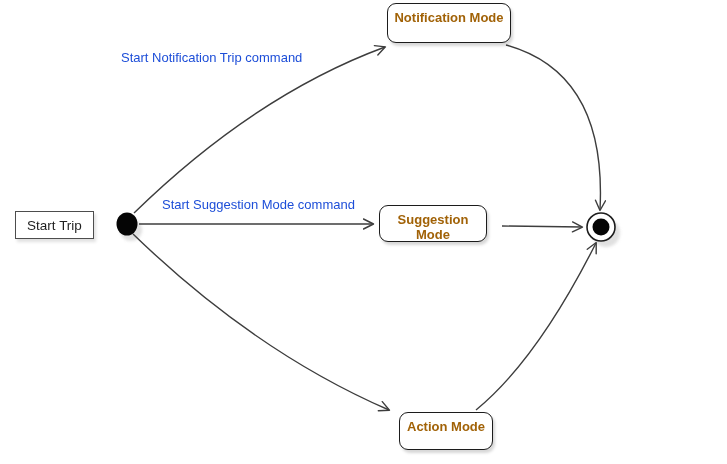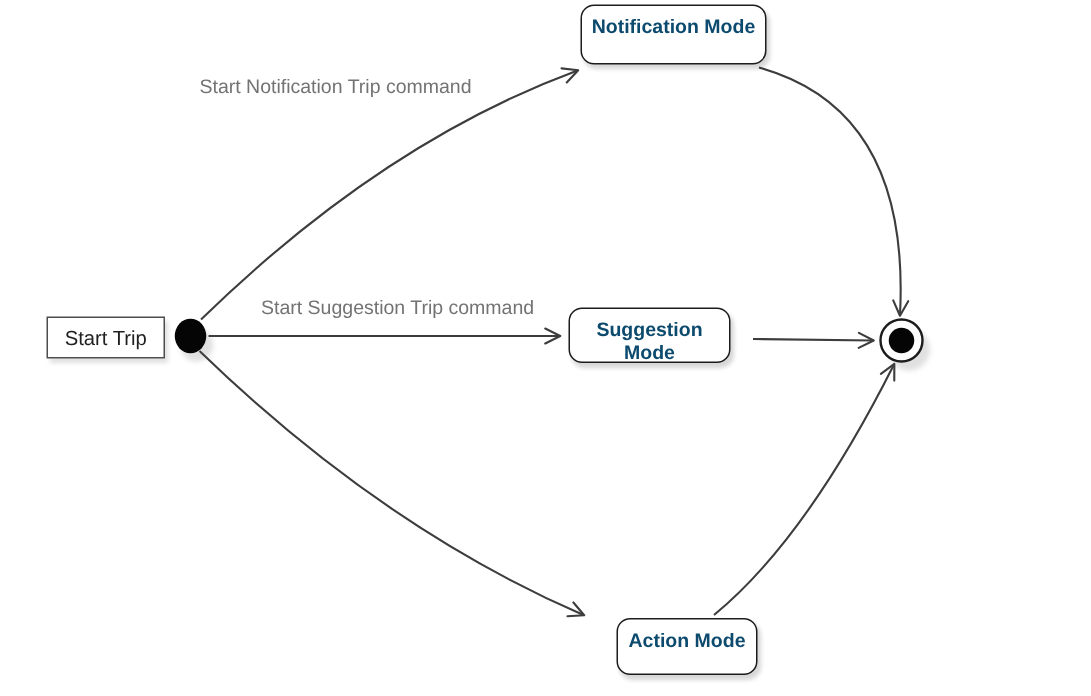--- a/index.html
+++ b/index.html
@@ -16,48 +16,46 @@
     position: absolute;
     display: flex;
     align-items: center;
     justify-content: center;
     background: #ffffff;
     border: 1.6px solid #4d4d4d;
     box-sizing: border-box;
     font-size: 13.5px;
     color: #1f1f1f;
     box-shadow: 2px 3px 3px rgba(0,0,0,0.12);
-    margin-left: 16px;
   }
   .state {
     position: absolute;
     background: #ffffff;
     border: 1.7px solid #1c1c1c;
     border-radius: 9px;
     box-sizing: border-box;
     font-size: 13px;
     font-weight: bold;
-    color: #0c4a6e;
+    color: #a16207;
     text-align: center;
     padding-top: 6px;
     box-shadow: 2px 3px 3px rgba(0,0,0,0.16);
   }
   .edge-label {
     position: absolute;
     font-size: 13px;
-    color: #737373;
+    color: #1d4ed8;
     white-space: nowrap;
-    margin-left: 12px;
   }
   
   #start-trip   { left: 15px;  top: 211px; width: 79px;  height: 28px; }
   #end-trip     { left: 639px; top: 211px; width: 75px;  height: 28px; }
   #notification { left: 387px; top: 3px;   width: 124px; height: 40px; }
   #suggestion   { left: 379px; top: 205px; width: 108px; height: 37px; }
-  #action       { left: 411px; top: 412px; width: 94px;  height: 38px; }
+  #action       { left: 399px; top: 412px; width: 94px;  height: 38px; }
   #lbl-notification { left: 121px; top: 50px;  }
   #lbl-suggestion   { left: 162px; top: 197px; }
   #lbl-action       { left: 127px; top: 393px; }
 </style>
 </head>
 <body>
 
 <div class="canvas">
 
   <svg width="727" height="464" viewBox="0 0 727 464">
@@ -90,16 +88,16 @@
 
 
   <div id="notification" class="state">Notification Mode</div>
 
   <div id="suggestion" class="state">Suggestion Mode</div>
 
   <div id="action" class="state">Action Mode</div>
 
   <div id="lbl-notification" class="edge-label">Start Notification Trip command</div>
 
-  <div id="lbl-suggestion" class="edge-label">Start Suggestion Trip command</div>
+  <div id="lbl-suggestion" class="edge-label">Start Suggestion Mode command</div>
 
 
 </div>
 
 </body></html>

